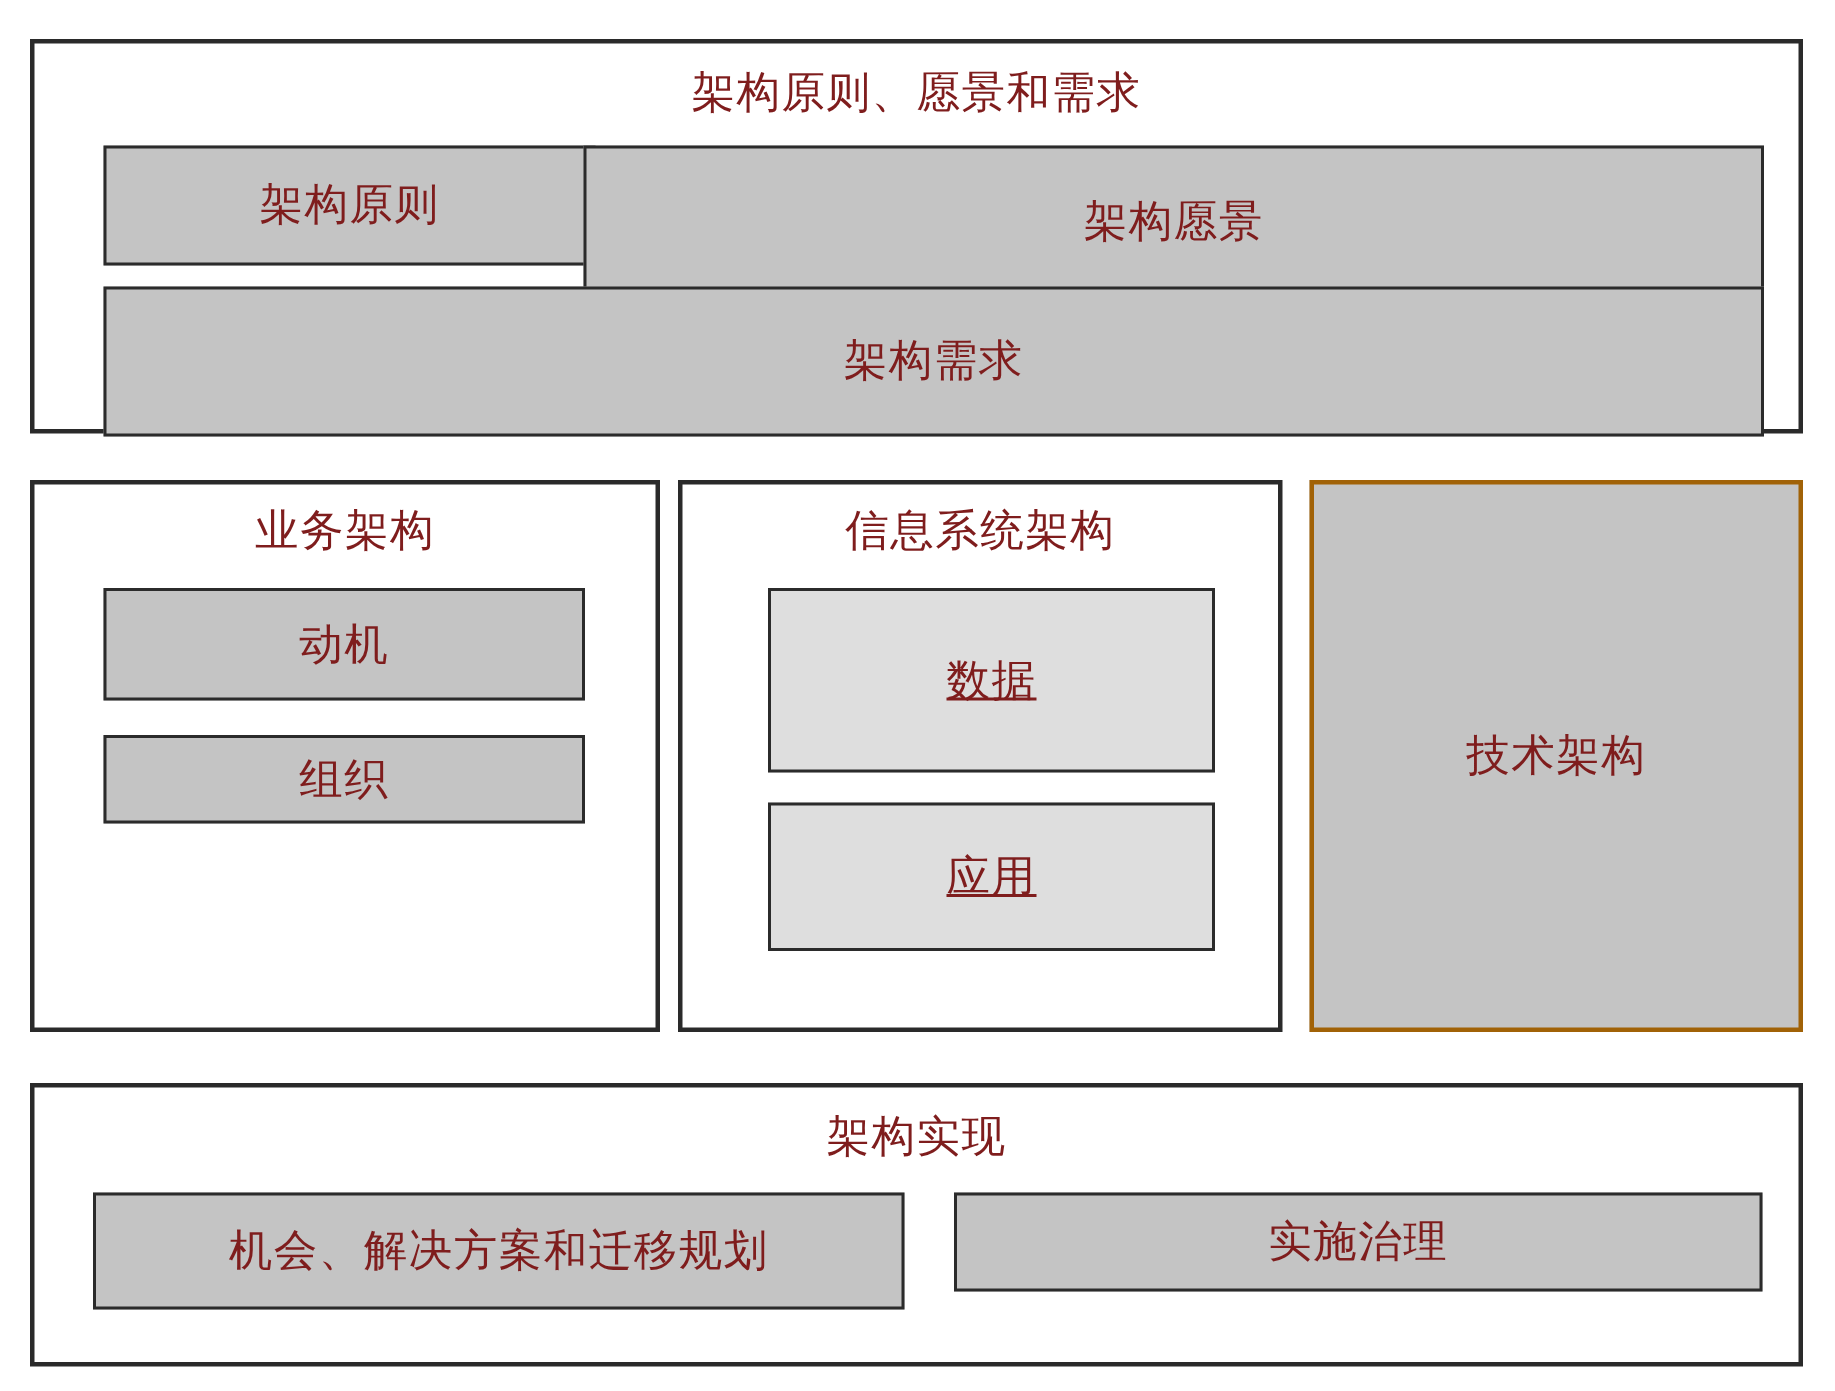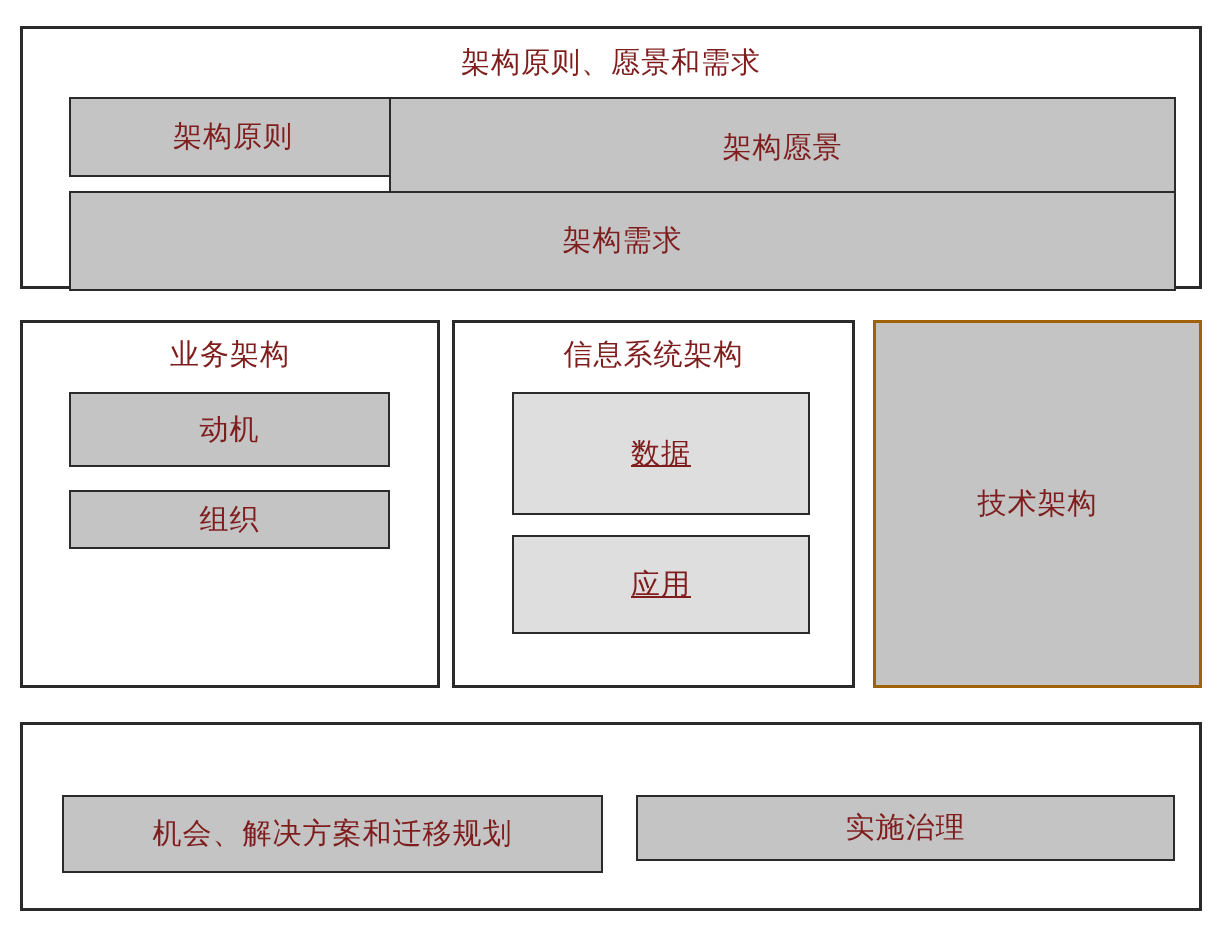--- a/index.html
+++ b/index.html
@@ -80,17 +80,18 @@
 
   <div class="outer-box" style="left:452px; top:320px; width:403px; height:368px;">
     <div class="section-title" style="top:15px;">信息系统架构</div>
     <div class="gray-box light" style="left:57px; top:69px; width:298px; height:123px;">数据</div>
     <div class="gray-box light" style="left:57px; top:212px; width:298px; height:99px;">应用</div>
   </div>
 
   <div class="filled-section" style="left:873px; top:320px; width:329px; height:368px;">技术架构</div>
 
   <div class="outer-box" style="left:20px; top:722px; width:1182px; height:189px;">
+    <div class="section-title" style="top:17px;">架构实现</div>
     <div class="gray-box" style="left:39px; top:70px; width:541px; height:78px;">机会、解决方案和迁移规划</div>
     <div class="gray-box" style="left:613px; top:70px; width:539px; height:66px;">实施治理</div>
   </div>
 
 </div>
 
 </body></html>

